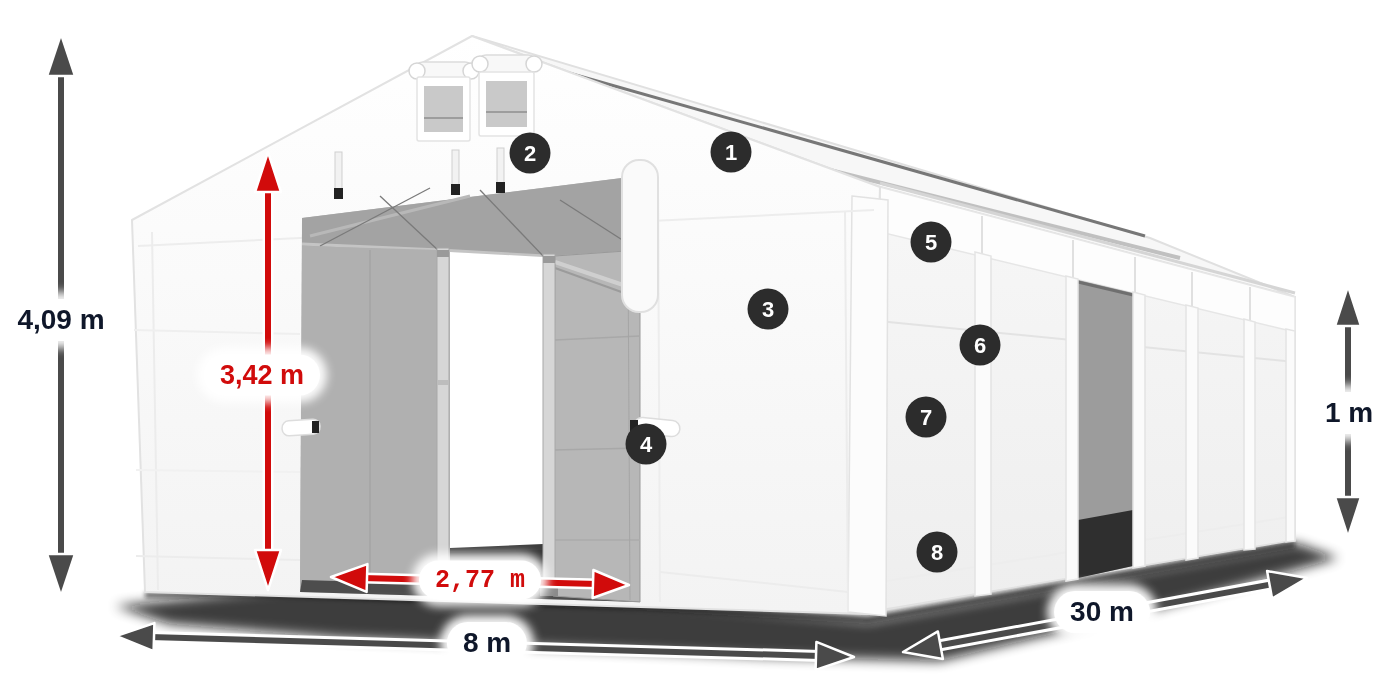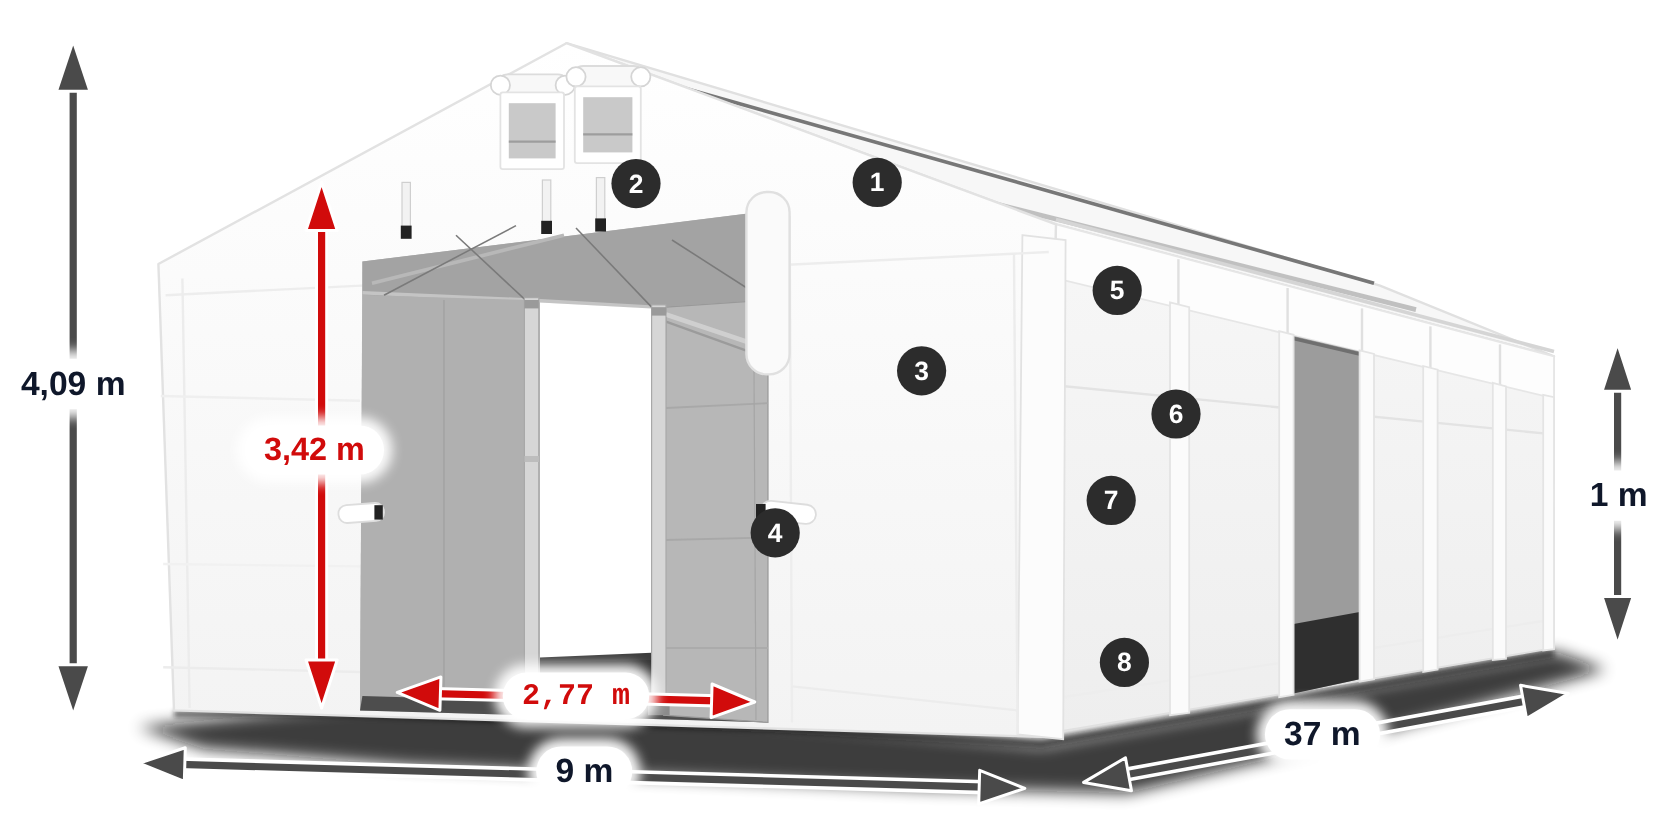--- a/index.html
+++ b/index.html
@@ -214,22 +214,22 @@
       <line x1="362" y1="578" x2="598" y2="584" stroke="#ffffff" stroke-width="11"></line>
       <line x1="362" y1="578" x2="598" y2="584" stroke="#d10b0b" stroke-width="6"></line>
       <polygon points="331,577 366.6,591.9 367.4,564.1" fill="#d10b0b" stroke="#ffffff" stroke-width="2.5" stroke-linejoin="round"></polygon>
       <polygon points="629,585 592.6,598 593.4,570" fill="#d10b0b" stroke="#ffffff" stroke-width="2.5" stroke-linejoin="round"></polygon>
     </g>
   </svg>
 
   <div class="pill" style="left:61px;top:320px;">4,09 m</div>
   <div class="pill red" style="left:262px;top:375px;font-size:27px;">3,42 m</div>
   <div class="pill red small" style="left:480px;top:580px;font-family:Liberation Mono, monospace;">2,77 m</div>
-  <div class="pill" style="left:487px;top:643px;">9 m</div>
-  <div class="pill" style="left:1102px;top:612px;">37 m</div>
+  <div class="pill" style="left:487px;top:643px;">8 m</div>
+  <div class="pill" style="left:1102px;top:612px;">30 m</div>
   <div class="pill" style="left:1349px;top:413px;">1 m</div>
 
   <div class="marker" style="left:731px;top:152px;">1</div>
   <div class="marker" style="left:530px;top:153px;">2</div>
   <div class="marker" style="left:768px;top:309px;">3</div>
   <div class="marker" style="left:646px;top:444px;">4</div>
   <div class="marker" style="left:931px;top:242px;">5</div>
   <div class="marker" style="left:980px;top:345px;">6</div>
   <div class="marker" style="left:926px;top:417px;">7</div>
   <div class="marker" style="left:937px;top:552px;">8</div>

